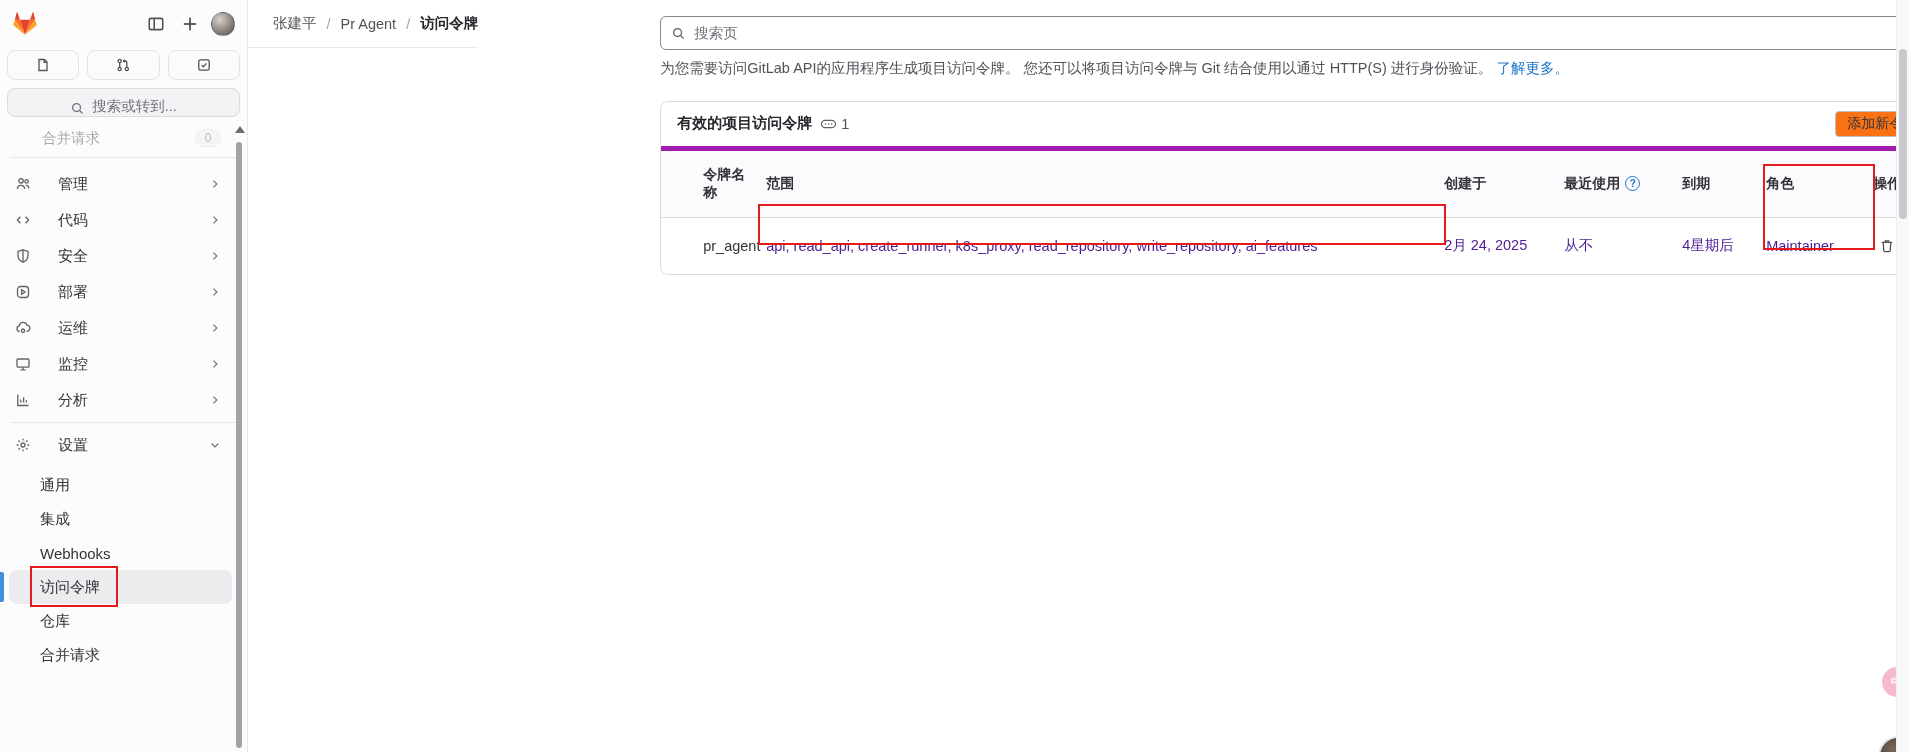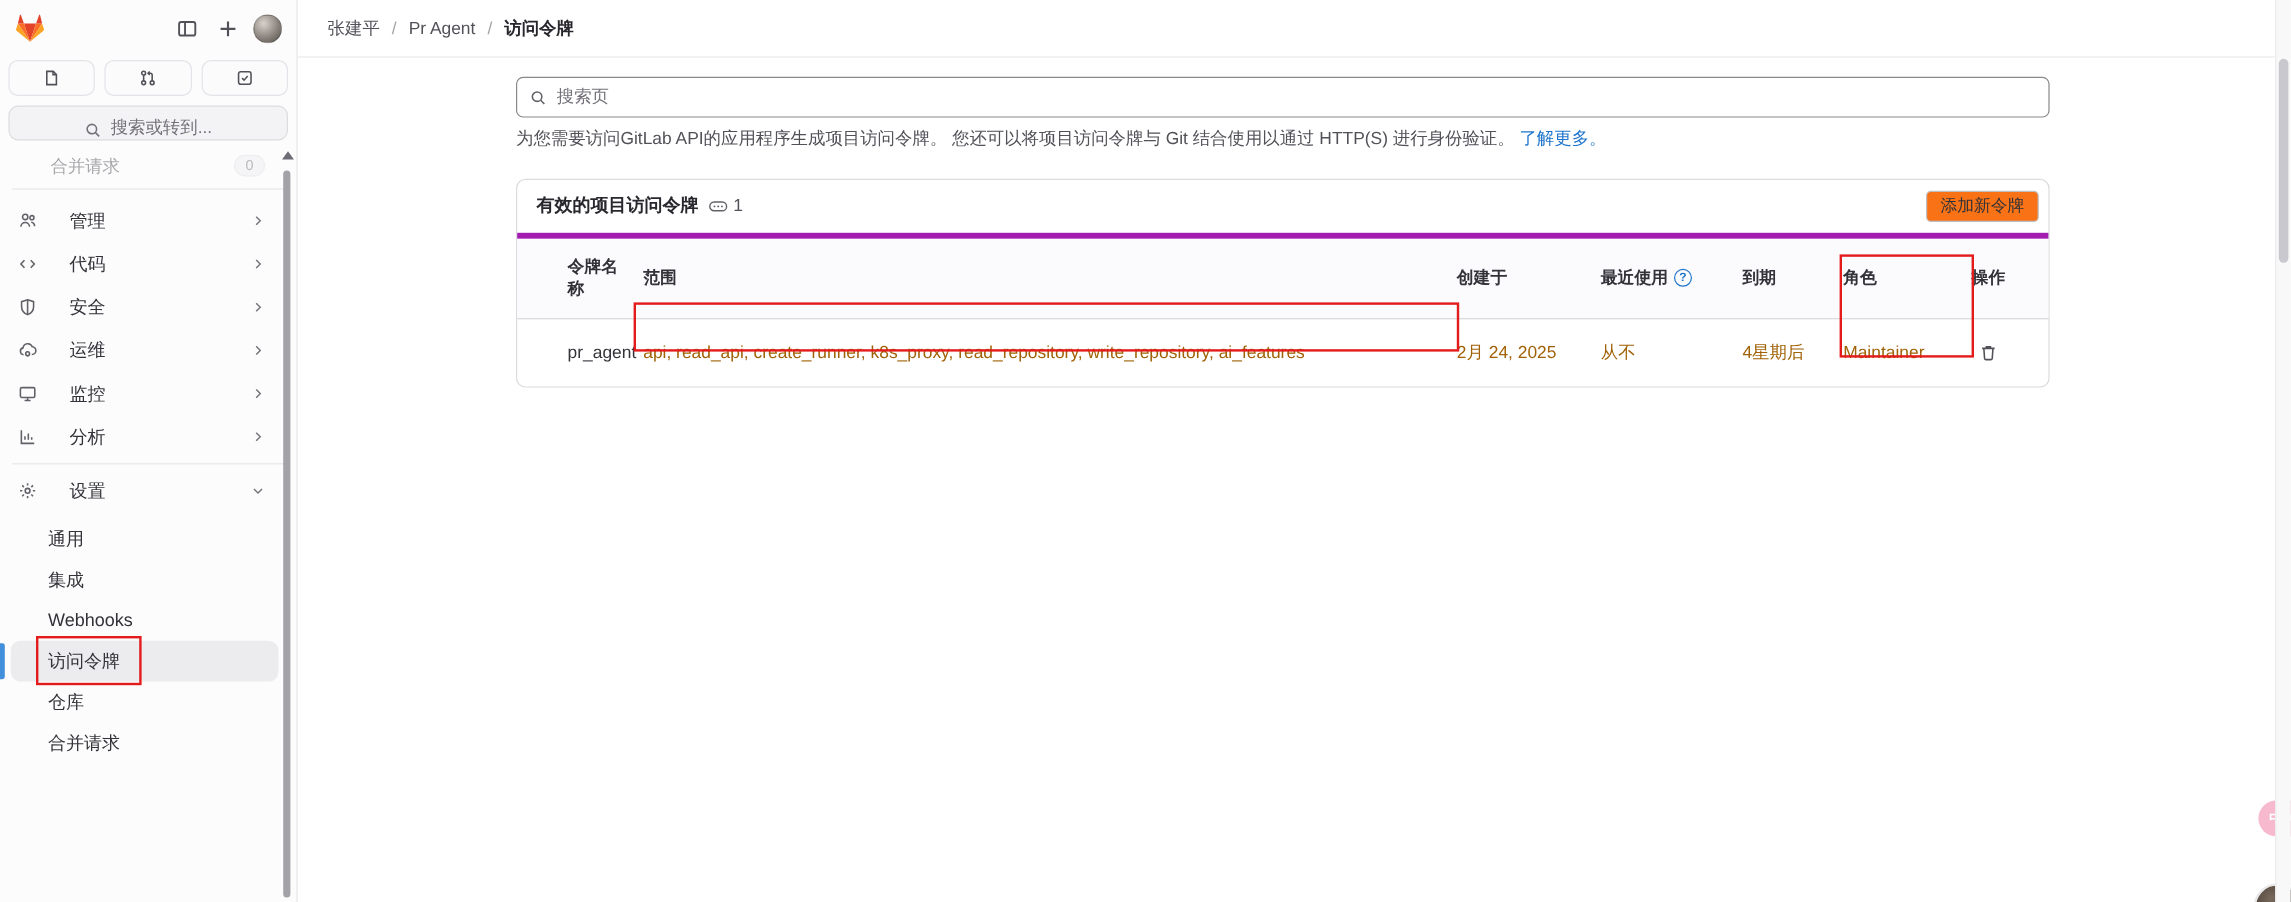--- a/index.html
+++ b/index.html
@@ -27,21 +27,21 @@
   .sb-sub { height:34px; display:flex; align-items:center; padding-left:31px; margin:0 15px 0 9px; border-radius:8px; font-size:15px; color:#333238; cursor:pointer; position:relative; }
   .sb-sub.active { background:#ececef; }
   .sb-sub.active::before { content:""; position:absolute; left:-9px; top:2px; width:4px; height:30px; background:#428fdc; border-radius:0 2px 2px 0; }
   .sb-red-box { position:absolute; left:21px; top:-4px; width:88px; height:41px; border:2px solid #e31b1b; pointer-events:none; }
   
   .sb-scrollbar { position:absolute; top:122px; bottom:0; right:1px; width:13px; }
   .sb-scroll-arrow { width:0; height:0; margin:4px auto 4px; border-left:5px solid transparent; border-right:5px solid transparent; border-bottom:7px solid #6e6d75; }
   .sb-scroll-thumb { position:absolute; top:20px; bottom:4px; left:3px; width:6px; background:#a3a2a9; border-radius:3px; }
 
   
-  .main { flex:1; display:flex; flex-direction:column; background:#fff; min-width:0; }
+  .main { flex:1; display:flex; flex-direction:row; background:#fff; min-width:0; }
   .topbar { height:48px; border-bottom:1px solid #eaeaec; display:flex; align-items:center; padding-left:25px; flex:none; }
   .breadcrumb { display:flex; align-items:center; gap:10px; font-size:14.5px; }
   .breadcrumb .crumb { color:#535158; cursor:pointer; }
   .breadcrumb .sep { color:#a4a3a8; }
   .breadcrumb .current { color:#28272d; font-weight:bold; }
 
   .content { padding:16px 0 0 182px; }
   .container { width:1278px; }
   .page-search { height:34px; border:1px solid #89888d; border-radius:6px; display:flex; align-items:center; padding:14px 10px; gap:8px; background:#fff; }
   .page-search input { border:none; outline:none; flex:1; font-size:14.5px; font-family:inherit; color:#333238; background:transparent; }
@@ -52,21 +52,21 @@
 
   .panel { margin-top:22px; border:1px solid #dcdcde; border-radius:8px; position:relative; }
   .panel-header { display:flex; align-items:center; padding:9px 8px 9px 16px; border-bottom:5px solid #a21caf; }
   .panel-title { font-size:15px; font-weight:bold; color:#28272d; }
   .token-count { display:flex; align-items:center; gap:4px; margin-left:8px; color:#535158; font-size:14.5px; }
   .btn-secondary { margin-left:auto; height:26px; padding:0 11px; background:#f97316; border:1px solid #bfbfc3; border-radius:4px; font-size:14px; color:#333238; cursor:pointer; font-family:inherit; }
 
   table.tokens { width:100%; border-collapse:collapse; table-layout:fixed; }
   table.tokens thead th { text-align:left; font-size:14px; font-weight:bold; color:#333238; padding:15px 10px; border-bottom:1px solid #dcdcde; background:#fbfafd; }
   table.tokens thead th:first-child { padding-left:42px; }
-  table.tokens tbody td { font-size:14.5px; color:#a16207; padding:14px 10px; }
+  table.tokens tbody td { font-size:14.5px; color:#4c1d95; padding:14px 10px; }
   table.tokens tbody td:first-child { padding-left:42px; color:#333238; }
   .th-flex { display:flex; align-items:center; gap:5px; }
   .help-icon { width:15px; height:15px; border:1.5px solid #1f75cb; color:#1f75cb; border-radius:50%; font-size:10px; font-weight:bold; display:inline-flex; align-items:center; justify-content:center; cursor:pointer; }
   .trash-btn { width:28px; height:28px; display:flex; align-items:center; justify-content:center; color:#535158; cursor:pointer; border-radius:4px; }
 
   .annotation { position:absolute; border:2px solid #e31b1b; pointer-events:none; z-index:5; }
   .annot-scopes { left:97px; top:102px; width:688px; height:41px; }
   .annot-role { left:1102px; top:62px; width:112px; height:86px; }
 
   
@@ -179,20 +179,34 @@
           </span>
       </div>
       <div class="sb-item">
         <span class="nav-icon">
             <svg class="ic" width="16" height="16" viewBox="0 0 16 16" fill="none" stroke="currentColor" stroke-width="1.3">
               <path d="M8 1.8l5 1.6v4.2c0 3.3-2 5.4-5 6.6-3-1.2-5-3.3-5-6.6V3.4L8 1.8z"></path>
               <path d="M8 1.8v12.4"></path>
             </svg>
           </span>
         <span>安全</span>
+        <span class="chev">
+            <svg class="ic" width="12" height="12" viewBox="0 0 16 16" fill="none" stroke="currentColor" stroke-width="1.6">
+              <path d="M6 3.5L10.5 8 6 12.5"></path>
+            </svg>
+          </span>
+      </div>
+      <div class="sb-item">
+        <span class="nav-icon">
+            <svg class="ic" width="16" height="16" viewBox="0 0 16 16" fill="none" stroke="currentColor" stroke-width="1.3">
+              <rect x="2.5" y="2.5" width="11" height="11" rx="3"></rect>
+              <path d="M6.6 5.8L10 8l-3.4 2.2z"></path>
+            </svg>
+          </span>
+        <span>部署</span>
         <span class="chev">
             <svg class="ic" width="12" height="12" viewBox="0 0 16 16" fill="none" stroke="currentColor" stroke-width="1.6">
               <path d="M6 3.5L10.5 8 6 12.5"></path>
             </svg>
           </span>
       </div>
       <div class="sb-item">
         <span class="nav-icon">
             <svg class="ic" width="16" height="16" viewBox="0 0 16 16" fill="none" stroke="currentColor" stroke-width="1.3">
               <path d="M4.6 11.6a2.9 2.9 0 01-.4-5.7 4 4 0 017.7-.9 3 3 0 01-.4 6.4"></path>

